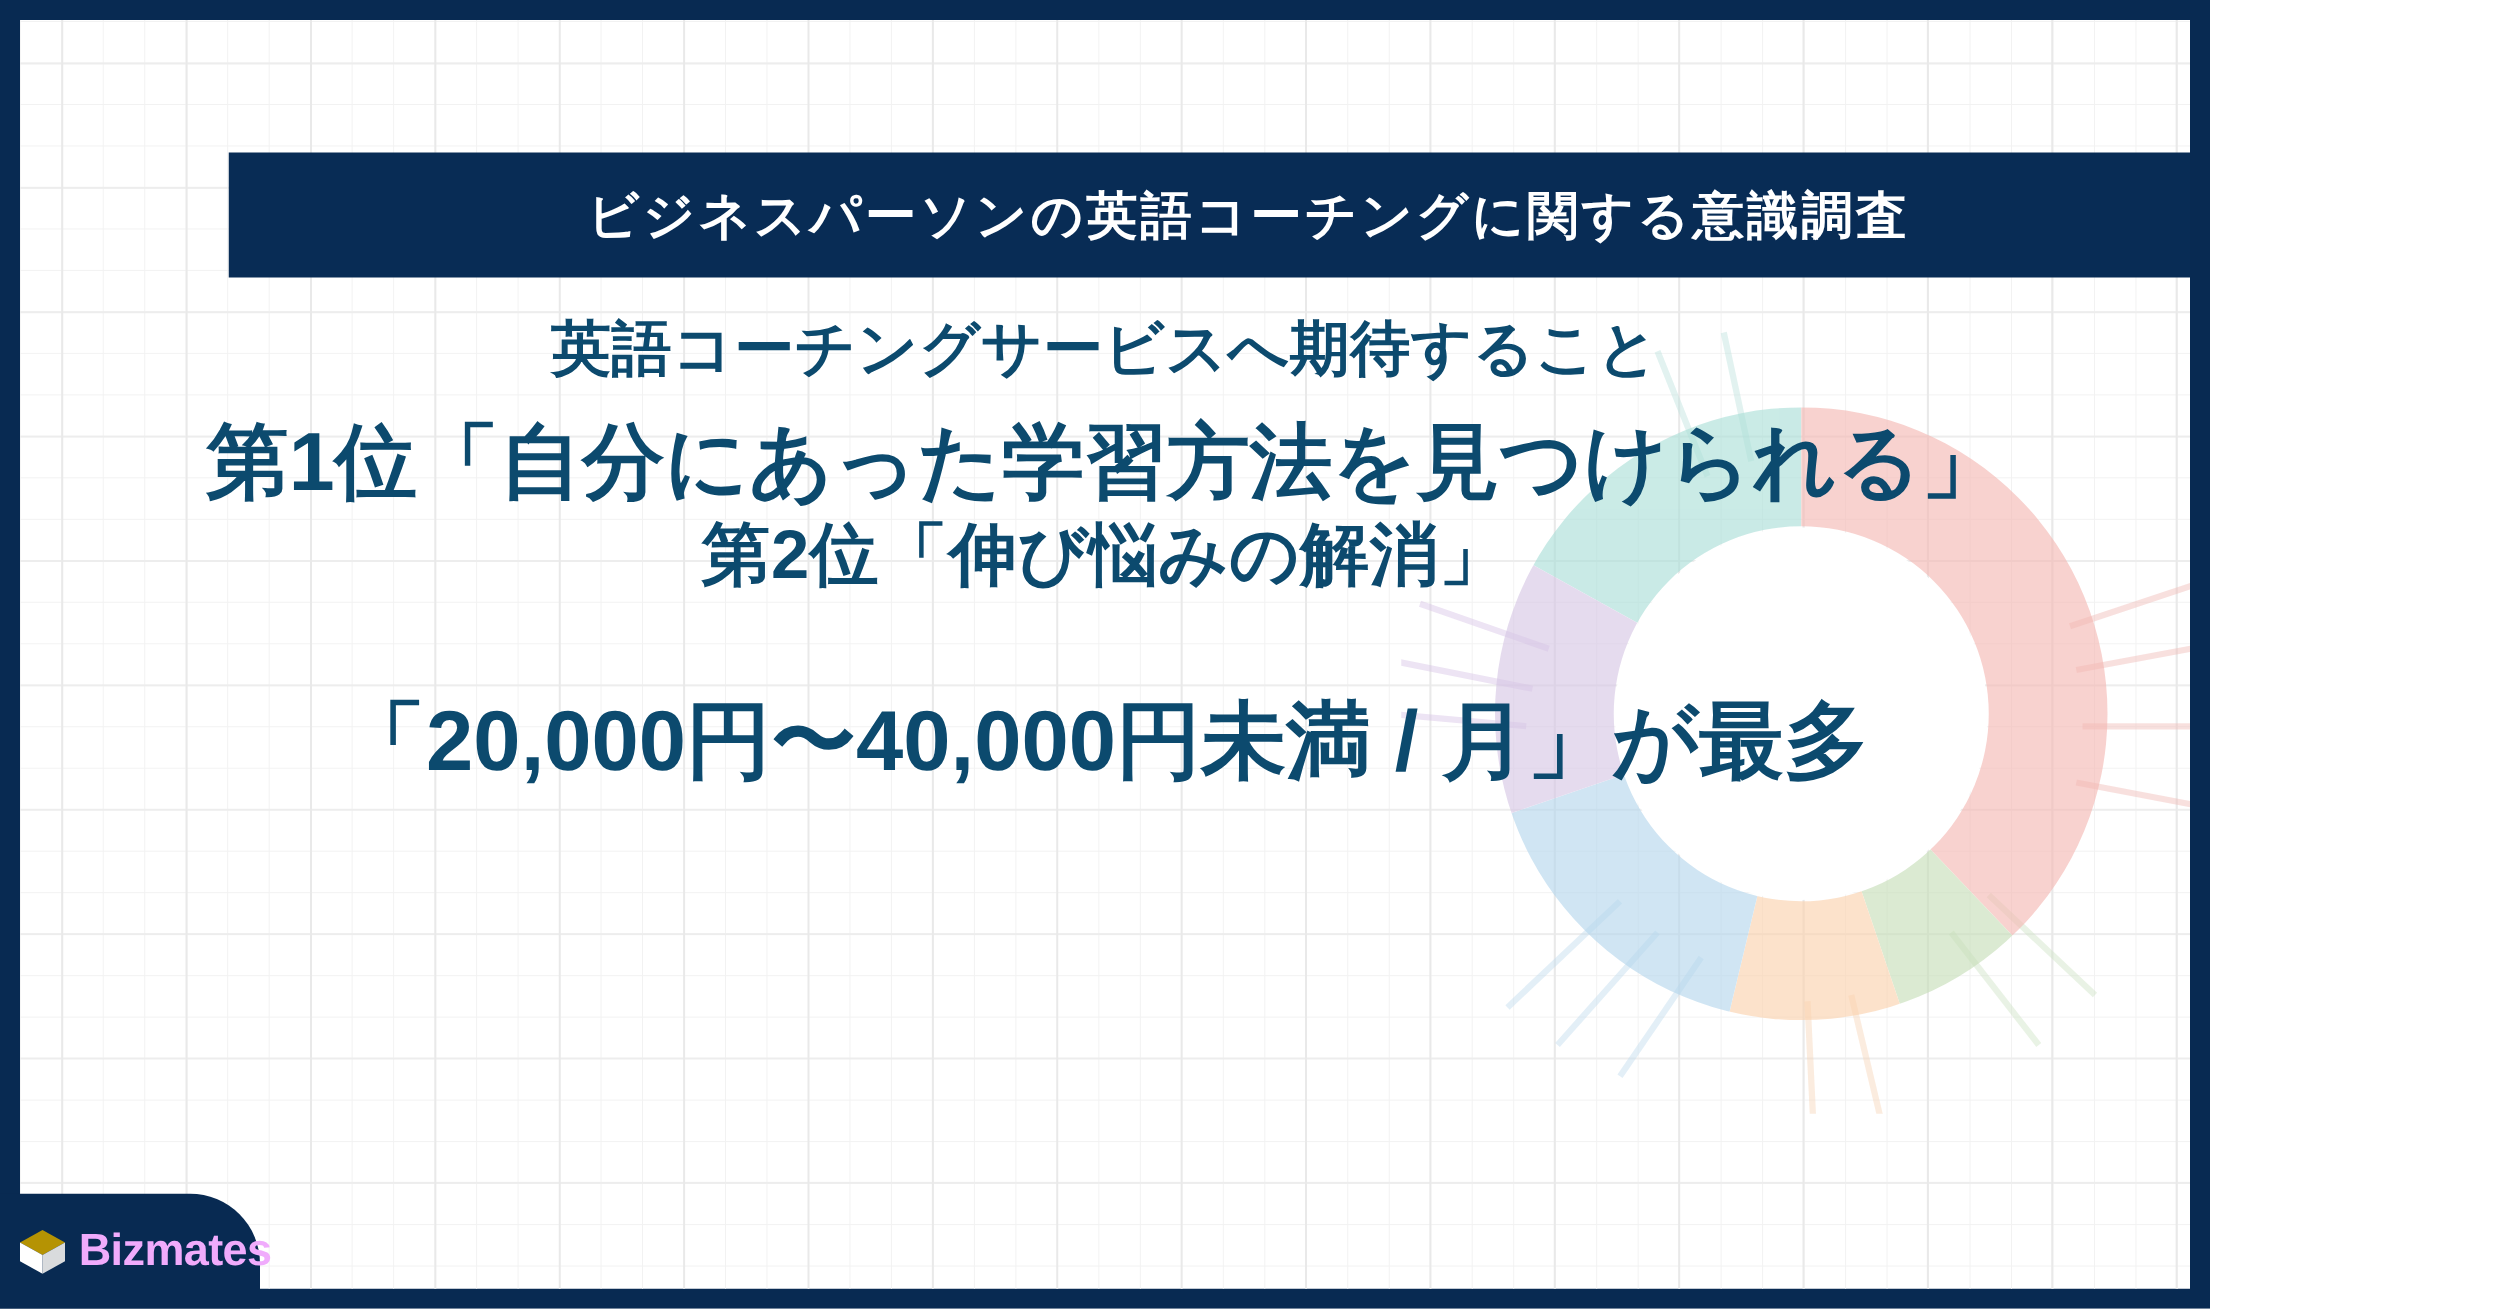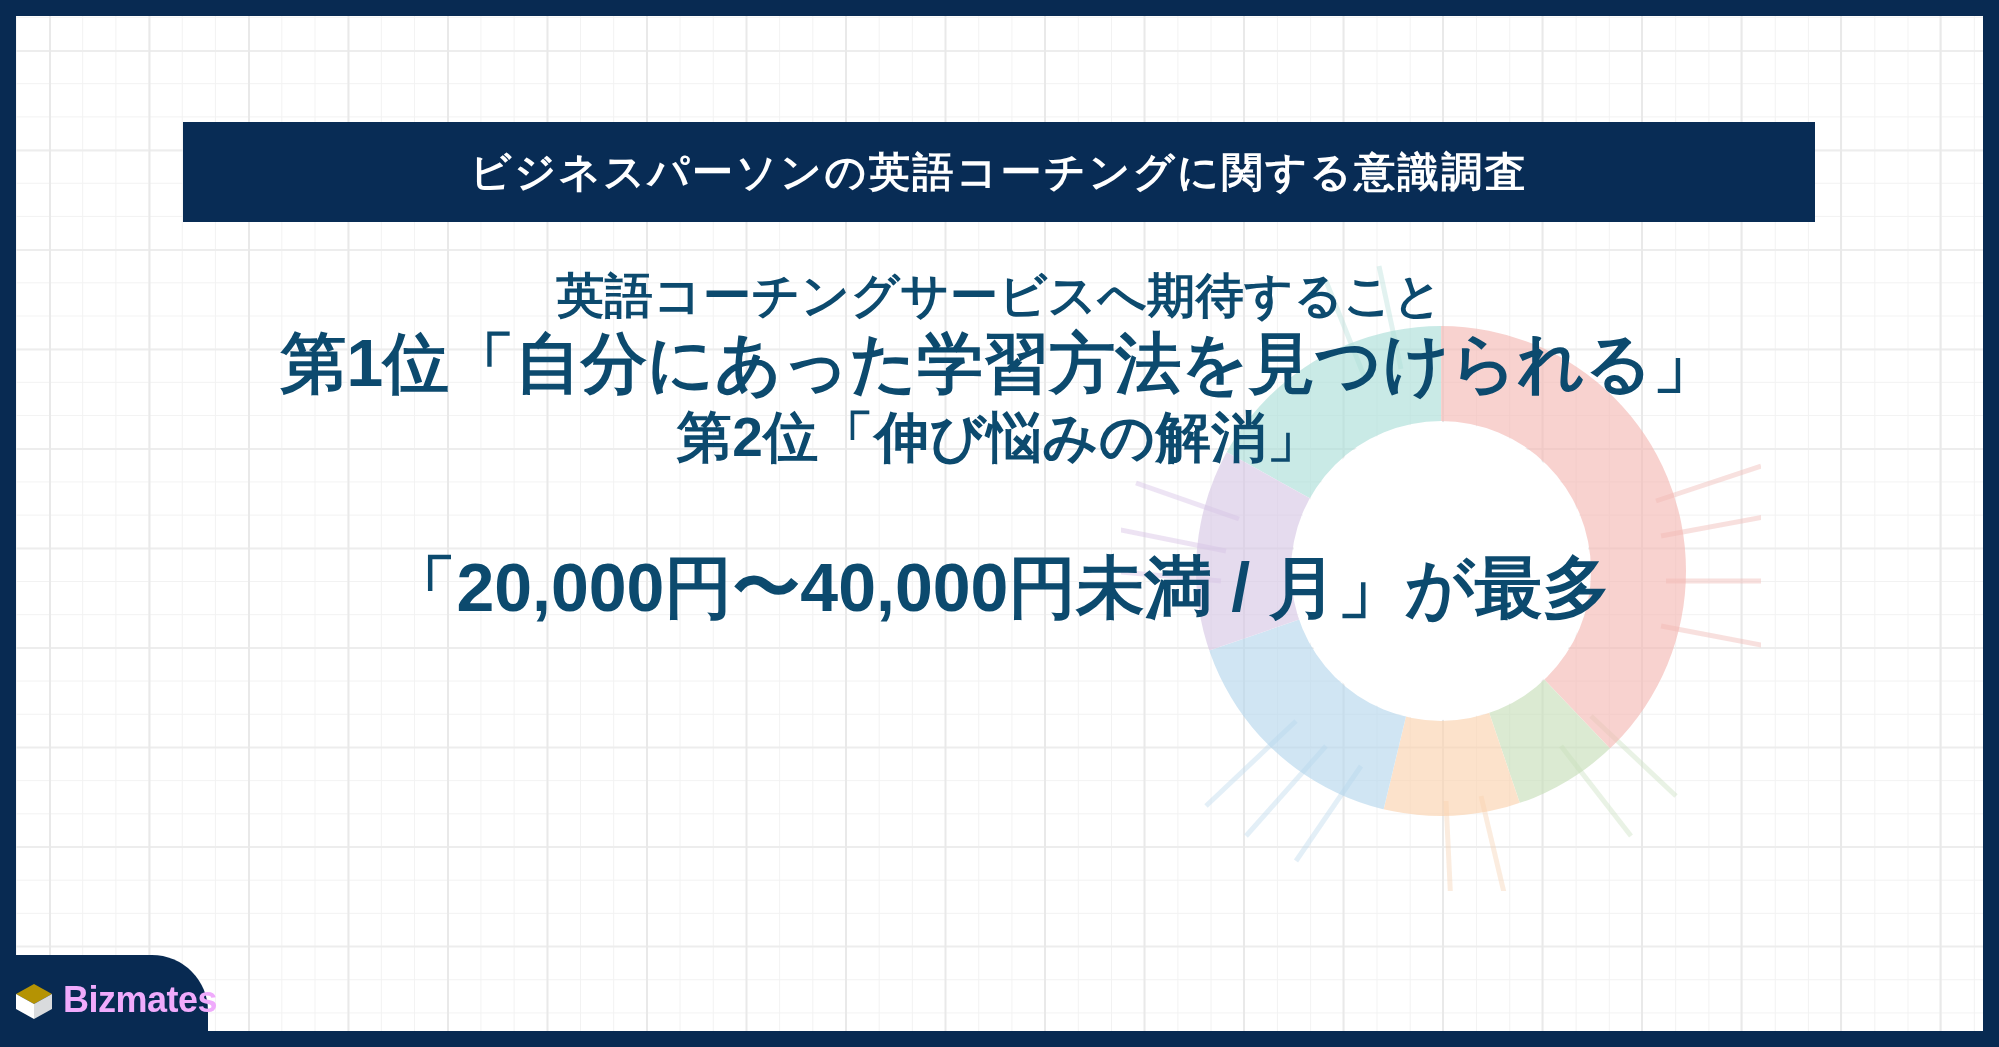--- a/index.html
+++ b/index.html
@@ -5,21 +5,21 @@
 <style>
   html, body {
     margin: 0;
     padding: 0;
     background: #ffffff;
   }
   * { box-sizing: border-box; }
 
   .slide {
     position: relative;
-    width: 1999px;
+    width: 1768px;
     height: 1047px;
     overflow: hidden;
     background: #082a52;
     font-family: "Liberation Sans", "DejaVu Sans", sans-serif;
   }
 
   
   .paper {
     position: absolute;
     left: 16px;
@@ -71,32 +71,32 @@
     letter-spacing: 2.5px;
     white-space: nowrap;
     line-height: 1;
   }
 
   
   .body-copy {
     position: absolute;
     left: 16px;
     right: 16px;
-    top: 226px;
+    top: 210px;
     text-align: center;
     color: #0c4a6e;
   }
   .line {
     white-space: nowrap;
     line-height: 1.18;
     font-weight: bold;
     letter-spacing: 0.5px;
   }
   .line.sub   { font-size: 48px; margin-top: 26px; }
-  .line.big   { font-size: 66px; margin-top: 0; letter-spacing: 0px; }
+  .line.big   { font-size: 66px; margin-top: 22px; letter-spacing: 0px; }
   .line.mid   { font-size: 55px; margin-top: 2px; }
   .spacer     { height: 58px; }
   .line.sub2  { font-size: 48px; margin-top: 0px; }
   .line.big2  { font-size: 68px; margin-top: 20px; letter-spacing: 0px; }
 
   
   .logo-tab {
     position: absolute;
     left: 0;
     bottom: 0;

